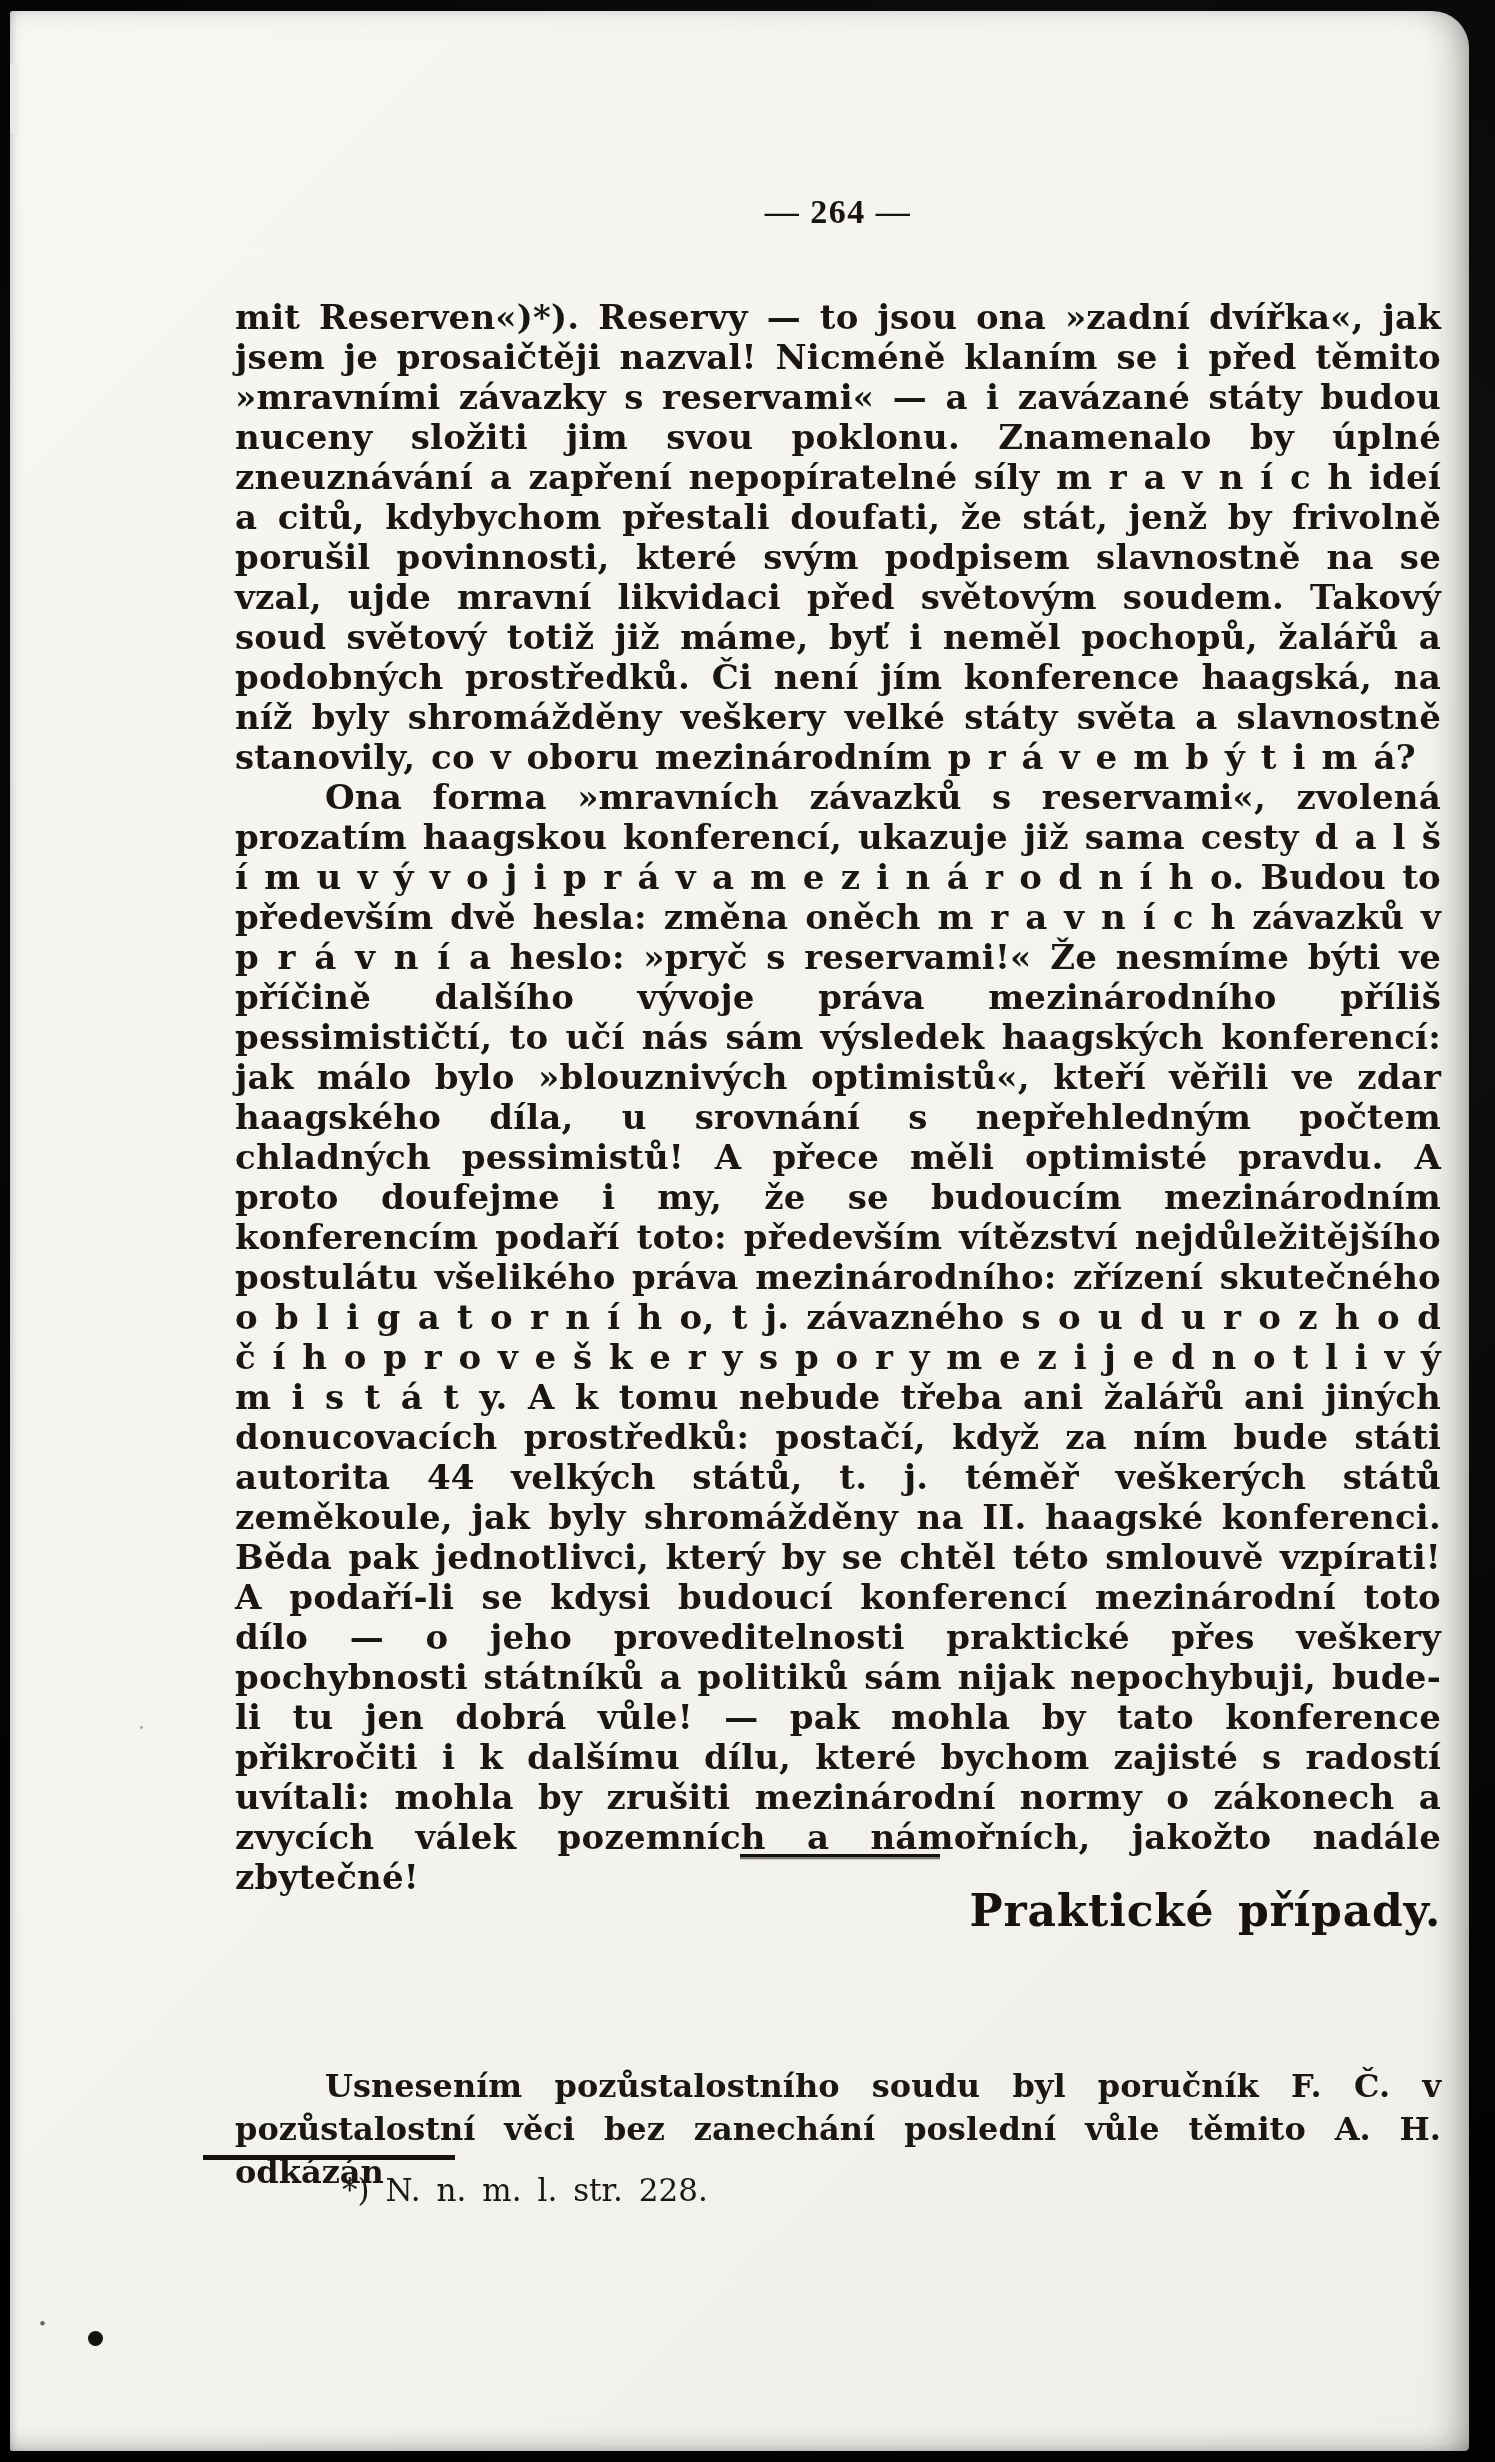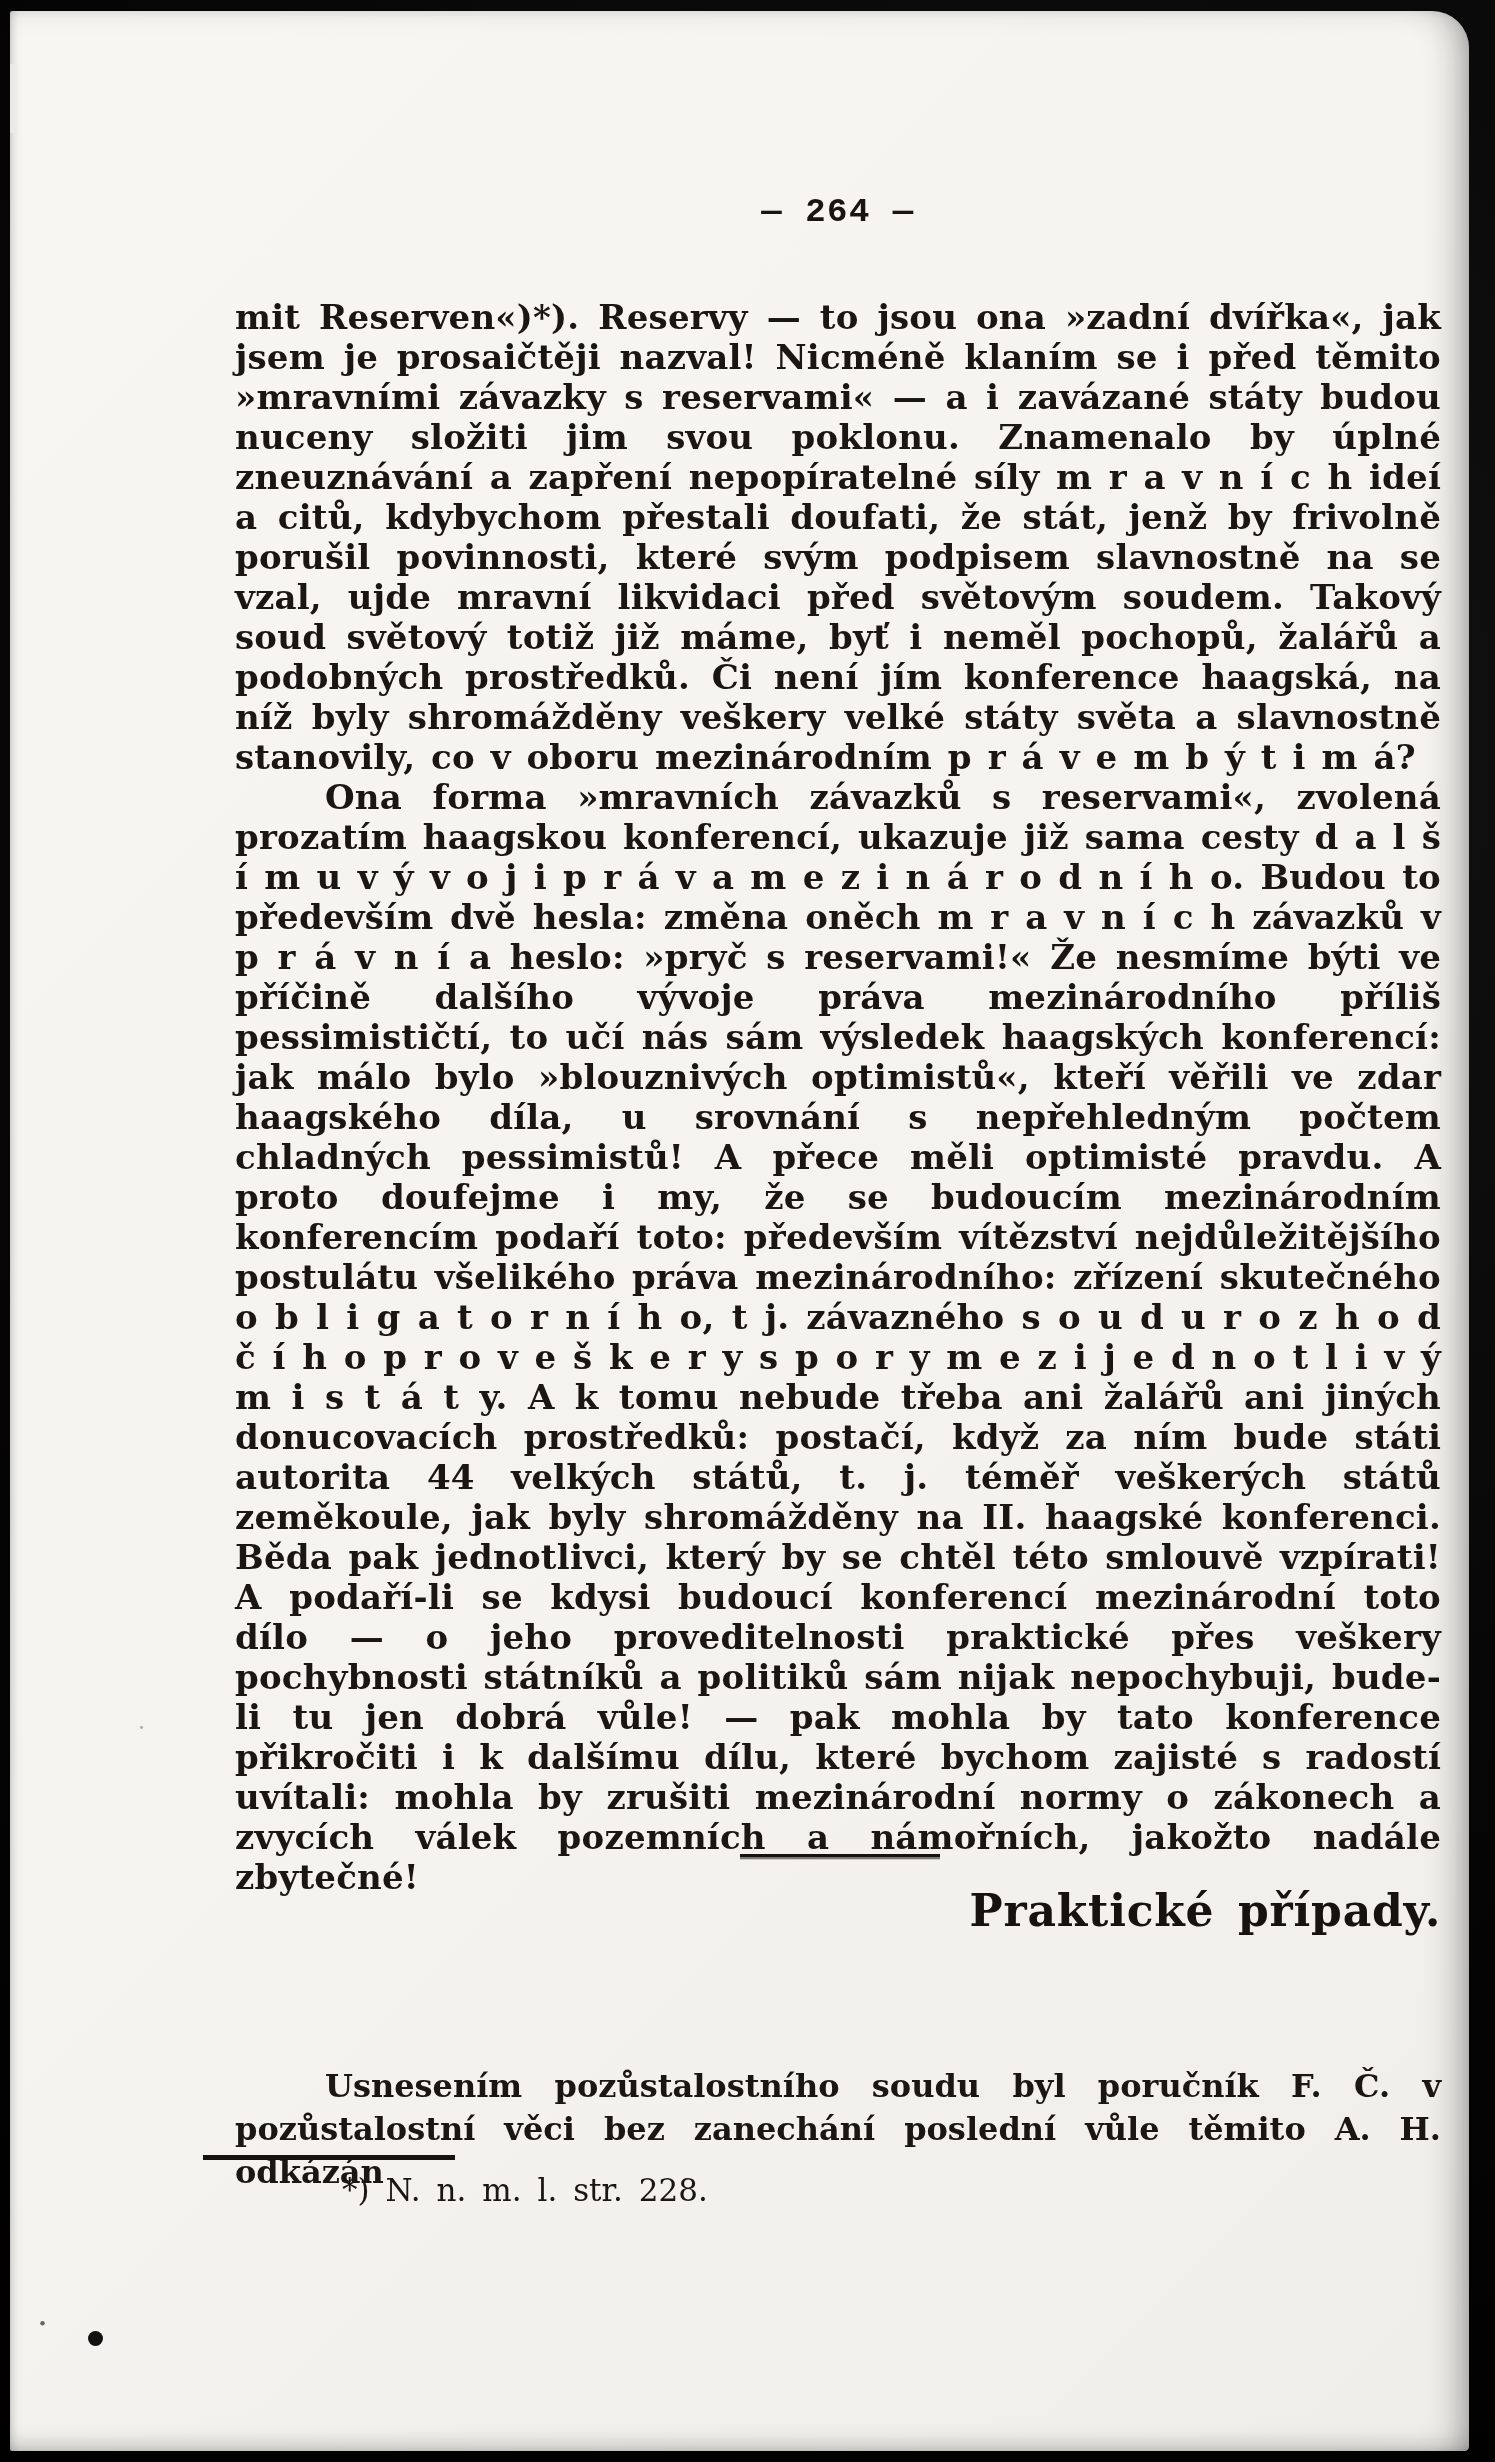--- a/index.html
+++ b/index.html
@@ -29,21 +29,21 @@
       inset -23px 0 38px -20px rgba(20,20,20,0.45),
       inset 0 -15.3px 31px -21.4px rgba(20,20,20,0.35),
       inset 4.6px 0 10.7px -6.1px rgba(20,20,20,0.35);
   }
   .page-number {
     position: absolute;
     top: 182px;
     left: 225px;
     width: 1206px;
     text-align: center;
-    font-family: Liberation Mono, monospace;
+    font-family: Liberation Serif, serif;
     font-weight: 700;
     font-size: 34px;
     color: #171411;
     letter-spacing: 1.5px;
   }
   .body-text {
     position: absolute;
     top: 286px;
     left: 225px;
     width: 1206px;

